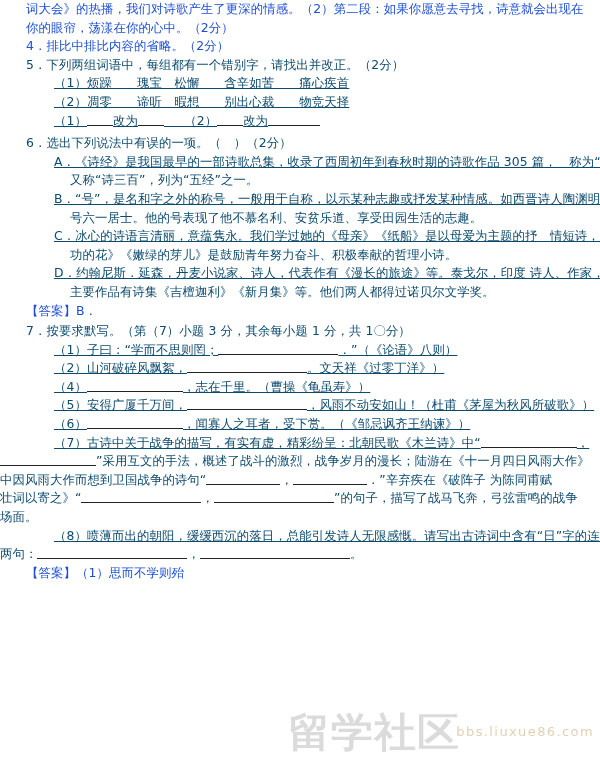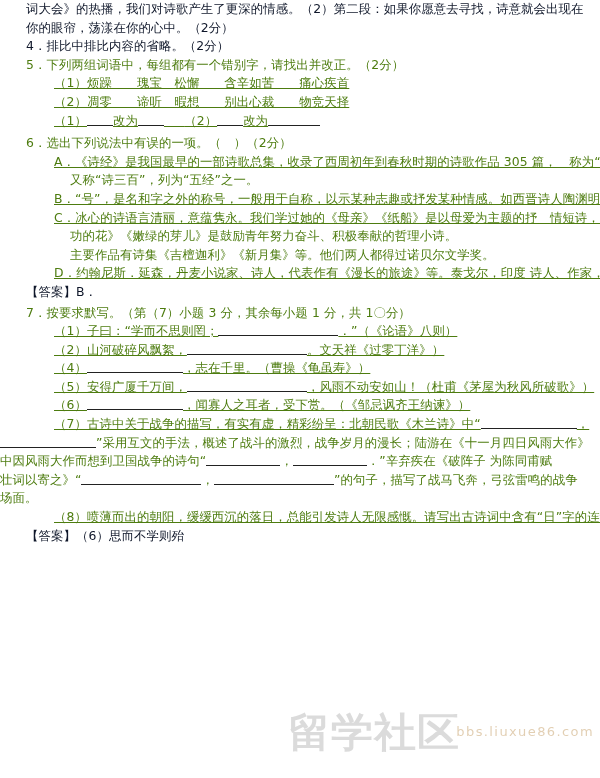--- a/index.html
+++ b/index.html
@@ -24,24 +24,24 @@
     box-sizing: border-box;
   }
   .line {
     font-size: 12.4px;
     line-height: 18.6px;
     letter-spacing: 0.1px;
     white-space: nowrap;
     margin: 0;
   }
   .red {
-    color: #0f172a;
+    color: #1d4ed8;
   }
   .black {
-    color: #4d7c0f;
+    color: #0c4a6e;
   }
   
   .ind-0  { padding-left: 26px; }
   .ind-2  { padding-left: 54px; text-decoration: underline; }
   .ind-3  { padding-left: 70px; }
   .ind-flush { padding-left: 26px; }
   .ind-ans { padding-left: 26px; }
 
   
   .ul {
@@ -111,24 +111,25 @@
     <span>（1）</span><span class="ul ul-xs"></span><span>改为</span><span class="ul ul-xs"></span>&nbsp;&nbsp;&nbsp;&nbsp;&nbsp;<span>（2）</span><span class="ul ul-xs"></span><span>改为</span><span class="ul ul-s"></span>
   </div>
 
 
   <div class="spacer-4"></div>
 
   <div class="line black ind-0">6．选出下列说法中有误的一项。（　）（2分）</div>
   <div class="line black ind-2">A．《诗经》是我国最早的一部诗歌总集，收录了西周初年到春秋时期的诗歌作品 305 篇，　称为“诗”，</div>
   <div class="line black ind-3">又称“诗三百”，列为“五经”之一。</div>
   <div class="line black ind-2">B．“号”，是名和字之外的称号，一般用于自称，以示某种志趣或抒发某种情感。如西晋诗人陶渊明，</div>
+  <div class="line black ind-3">号六一居士。他的号表现了他不慕名利、安贫乐道、享受田园生活的志趣。</div>
   <div class="line black ind-2">C．冰心的诗语言清丽，意蕴隽永。我们学过她的《母亲》《纸船》是以母爱为主题的抒　情短诗，《成</div>
   <div class="line black ind-3">功的花》《嫩绿的芽儿》是鼓励青年努力奋斗、积极奉献的哲理小诗。</div>
+  <div class="line black ind-2">D．约翰尼斯．延森，丹麦小说家、诗人，代表作有《漫长的旅途》等。泰戈尔，印度 诗人、作家，</div>
   <div class="line black ind-3">主要作品有诗集《吉檀迦利》《新月集》等。他们两人都得过诺贝尔文学奖。</div>
-  <div class="line black ind-2">D．约翰尼斯．延森，丹麦小说家、诗人，代表作有《漫长的旅途》等。泰戈尔，印度 诗人、作家，</div>
 
   <div class="line red ind-ans">
     <span>【答案】</span><span>B．</span>
   </div>
 
   <div class="spacer-2"></div>
 
   <div class="line black ind-0">7．按要求默写。（第（7）小题 3 分，其余每小题 1 分，共 1〇分）</div>
 
   <div class="line black ind-2">
@@ -165,23 +166,26 @@
   </div>
 
   <div class="line black">
     <span>壮词以寄之》“</span><span class="ul ul-xl"></span><span>，</span><span class="ul ul-xl"></span><span>”的句子，描写了战马飞奔，弓弦雷鸣的战争</span>
   </div>
 
   <div class="line black">场面。</div>
 
   <div class="line black ind-2">（8）喷薄而出的朝阳，缓缓西沉的落日，总能引发诗人无限感慨。请写出古诗词中含有“日”字的连续</div>
 
+  <div class="line black">
+    <span>两句：</span><span class="ul ul-xxl"></span><span>，</span><span class="ul ul-xxl"></span><span>。</span>
+  </div>
 
   <div class="line red ind-ans">
-    <span>【答案】</span><span>（6）思而不学则殆</span>
+    <span>【答案】</span><span>（1）思而不学则殆</span>
   </div>
 
 
   <div class="watermark">
     <div class="wm-main">留学社区</div>
     <div class="wm-sub">bbs.liuxue86.com</div>
   </div>
 
 </div>
 

